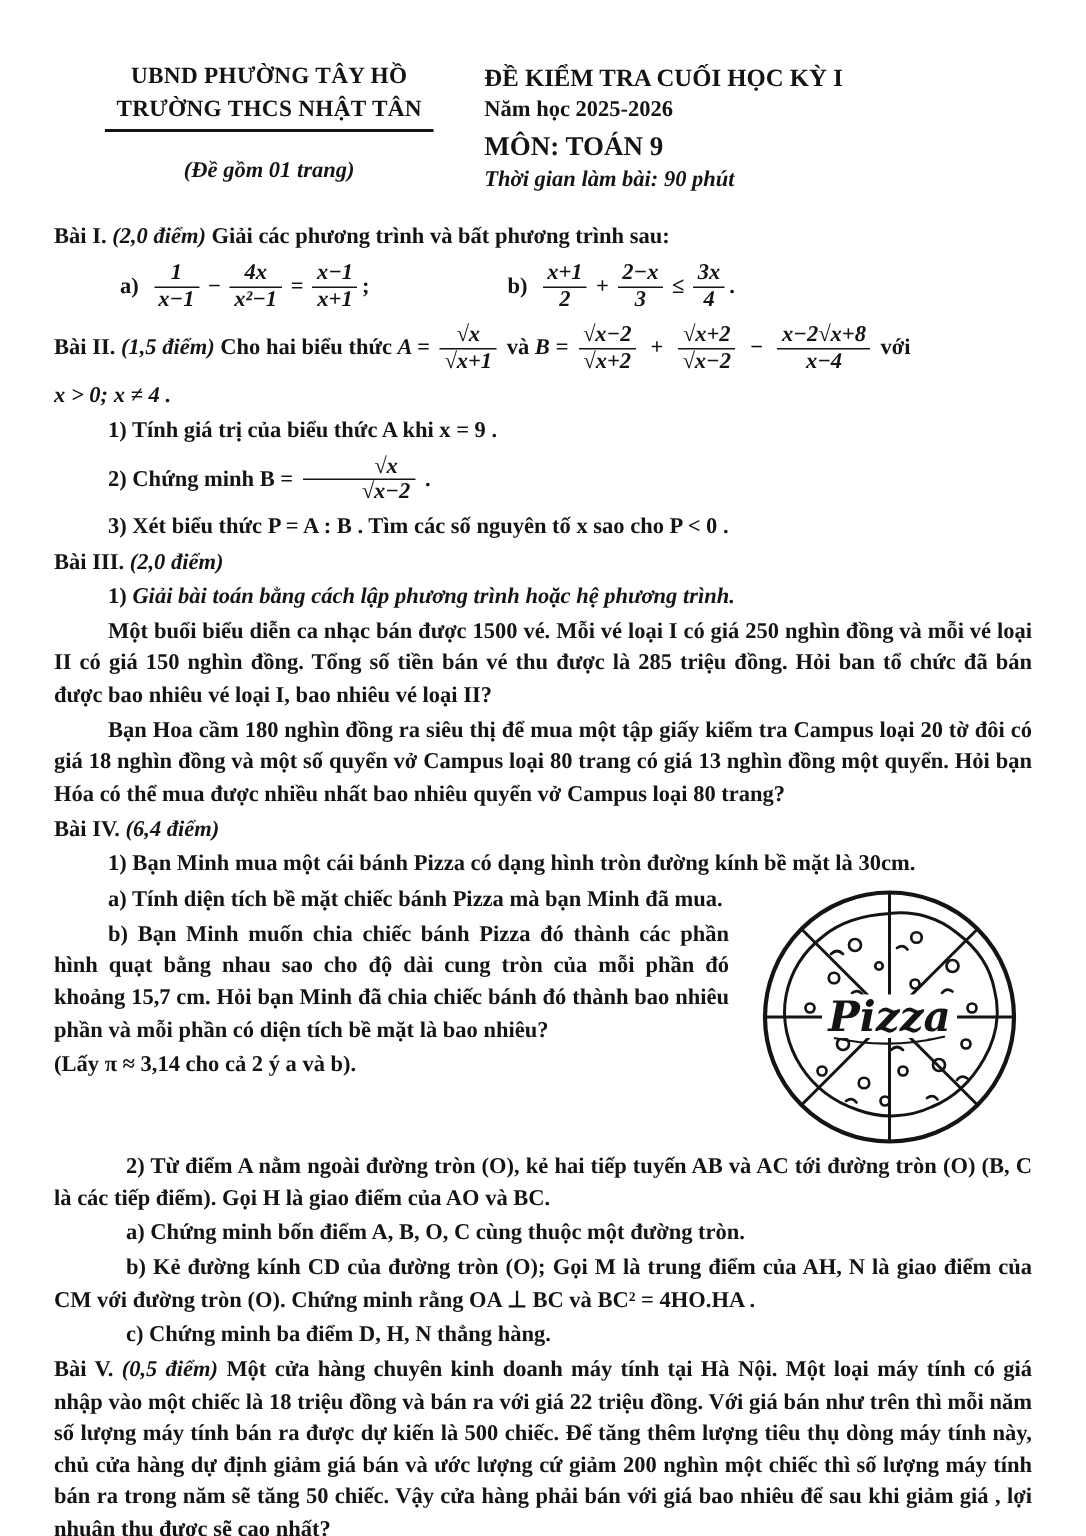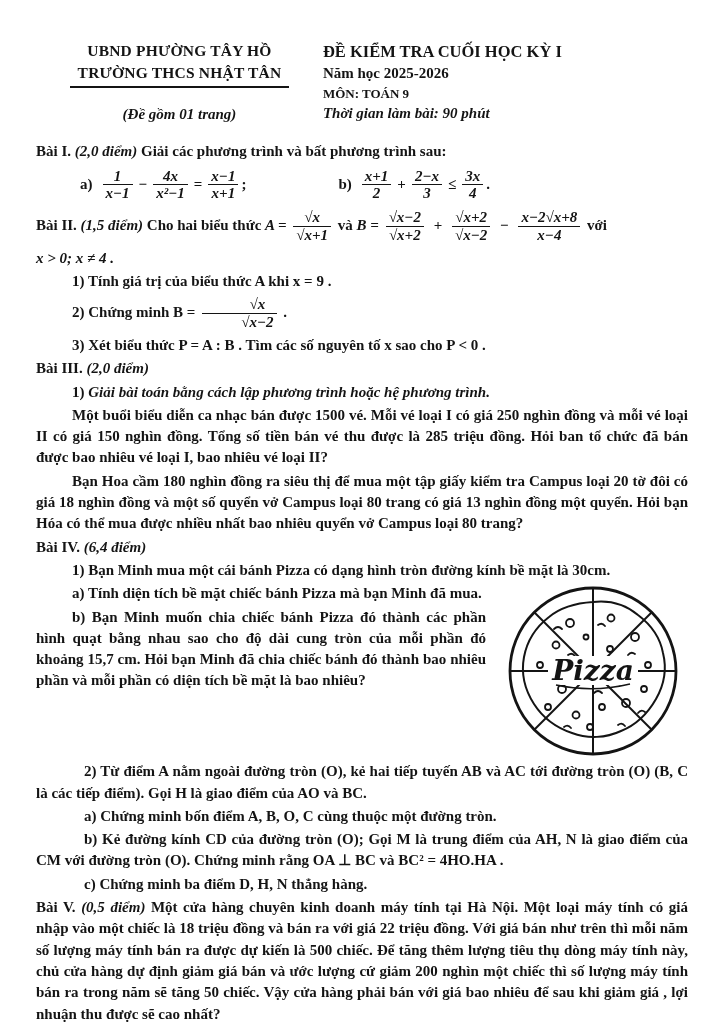--- a/index.html
+++ b/index.html
@@ -9,21 +9,21 @@
     padding:40px 36px 0;overflow:hidden;
   }
   
   .header{display:flex;margin-bottom:16px;}
   .h-left{width:44%;text-align:center;}
   .h-right{width:56%;text-align:left;}
   .org1,.org2{font-size:15.5px;letter-spacing:.2px;}
   .org2{display:inline-block;border-bottom:2.5px solid #141414;padding:0 8px 2px;}
   .pages-note{font-style:italic;margin-top:16px;}
   .title{font-size:16.5px;}
-  .subject{font-size:13px;}
+  .subject{font-size:18px;}
   .duration{font-style:italic;}
   
   .p{margin:2px 0;text-align:justify;}
   .ind1{text-indent:36px;}
   .ind2{text-indent:48px;}
   .pts{font-style:italic;}
   .it{font-style:italic;}
   
   .frac{display:inline-block;vertical-align:middle;text-align:center;margin:0 3px;font-style:italic;line-height:1.12;}
   .frac .fn{display:block;border-bottom:1.5px solid #141414;padding:0 3px;}
@@ -183,20 +183,21 @@
         <path d="M120,140 q4,-3 7,1"></path>
       </g>
       <rect x="50" y="71" width="90" height="29" fill="#ffffff"></rect>
       <text x="95" y="95" text-anchor="middle" font-size="28" font-style="italic" font-weight="bold" font-family="DejaVu Serif, serif" fill="#141414">Pizza</text>
       <path d="M58,100 Q95,108 132,99" fill="none" stroke="#141414" stroke-width="1.5"></path>
     </svg>
   </div>
 
   <p class="p ind1">a) Tính diện tích bề mặt chiếc bánh Pizza mà bạn Minh đã mua.</p>
   <p class="p ind1">b) Bạn Minh muốn chia chiếc bánh Pizza đó thành các phần hình quạt bằng nhau sao cho độ dài cung tròn của mỗi phần đó khoảng 15,7 cm. Hỏi bạn Minh đã chia chiếc bánh đó thành bao nhiêu phần và mỗi phần có diện tích bề mặt là bao nhiêu?</p>
+  <p class="p">(Lấy π ≈ 3,14 cho cả 2 ý a và b).</p>
 
   <p class="p ind2 clearp">2) Từ điểm A nằm ngoài đường tròn (O), kẻ hai tiếp tuyến AB và AC tới đường tròn (O) (B, C là các tiếp điểm). Gọi H là giao điểm của AO và BC.</p>
   <p class="p ind2">a) Chứng minh bốn điểm A, B, O, C cùng thuộc một đường tròn.</p>
   <p class="p ind2">b) Kẻ đường kính CD của đường tròn (O); Gọi M là trung điểm của AH, N là giao điểm của CM với đường tròn (O). Chứng minh rằng OA ⊥ BC và BC² = 4HO.HA .</p>
   <p class="p ind2">c) Chứng minh ba điểm D, H, N thẳng hàng.</p>
 
   <p class="p">
     <span>Bài V.</span>
     <span class="pts">(0,5 điểm)</span>
     <span>Một cửa hàng chuyên kinh doanh máy tính tại Hà Nội. Một loại máy tính có giá nhập vào một chiếc là 18 triệu đồng và bán ra với giá 22 triệu đồng. Với giá bán như trên thì mỗi năm số lượng máy tính bán ra được dự kiến là 500 chiếc. Để tăng thêm lượng tiêu thụ dòng máy tính này, chủ cửa hàng dự định giảm giá bán và ước lượng cứ giảm 200 nghìn một chiếc thì số lượng máy tính bán ra trong năm sẽ tăng 50 chiếc. Vậy cửa hàng phải bán với giá bao nhiêu để sau khi giảm giá , lợi nhuận thu được sẽ cao nhất?</span>

